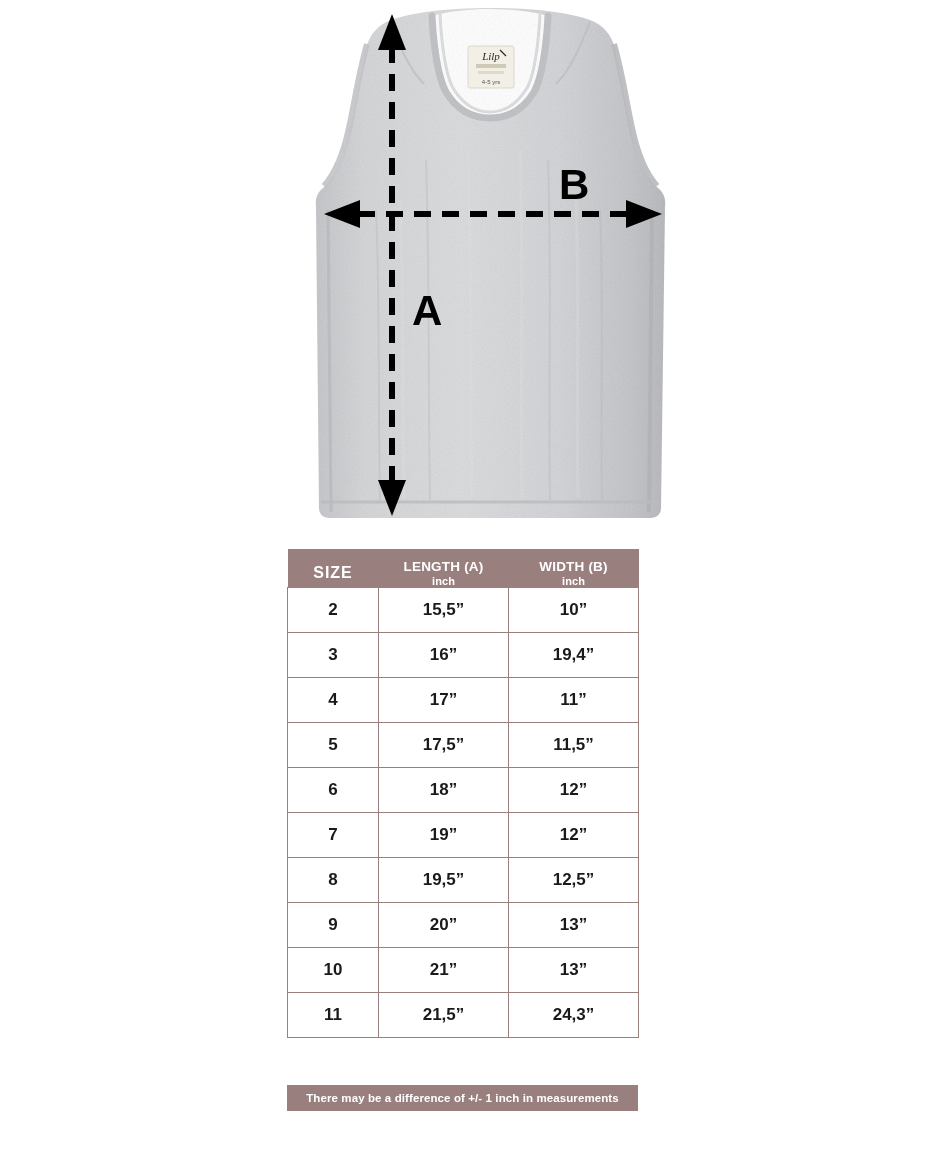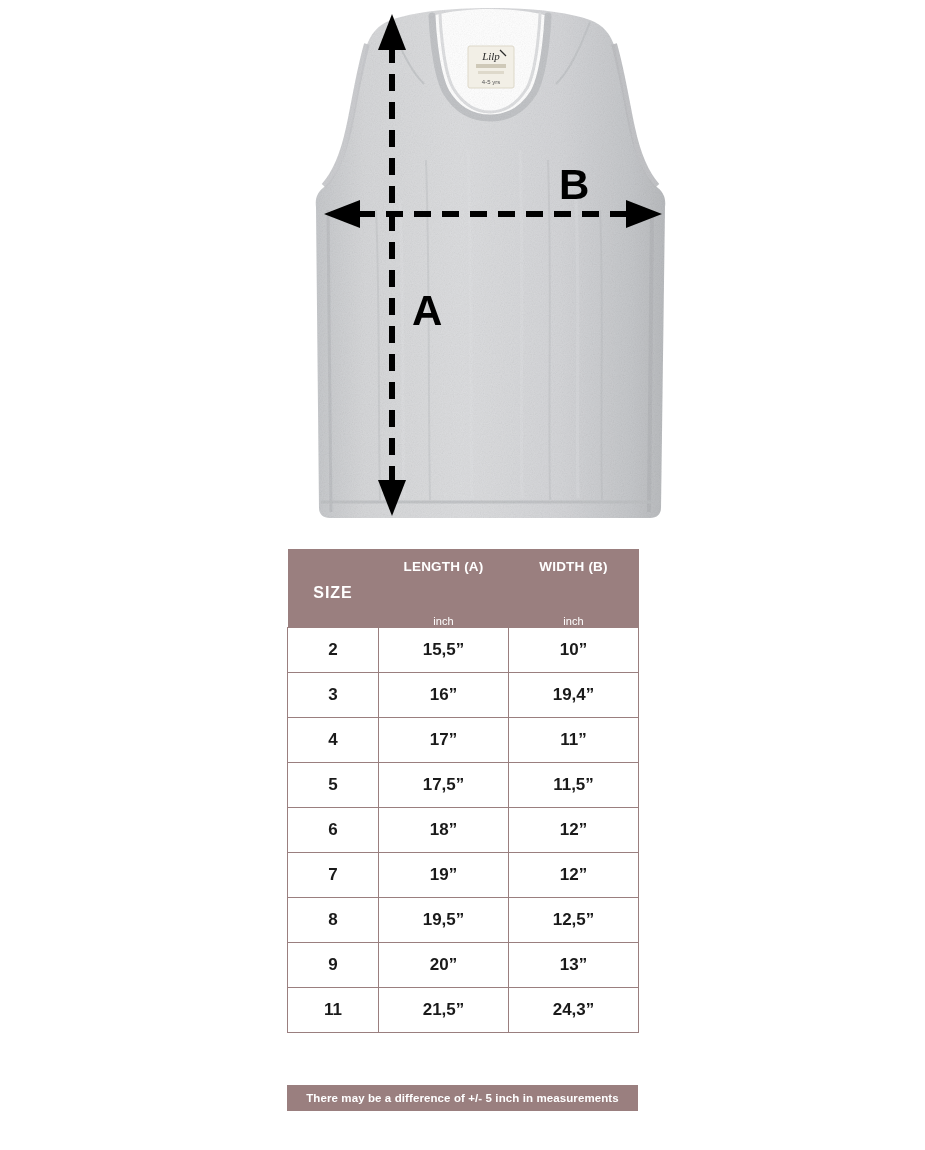--- a/index.html
+++ b/index.html
@@ -51,23 +51,22 @@
     font-weight: bold;
     text-align: center;
     padding: 10px 2px 0 2px;
     border: none;
     letter-spacing: 0.2px;
     line-height: 1.15;
   }
   table.size-table thead th .unit {
     display: block;
     font-size: 11px;
-    font-weight: normal;
+    font-weight: bold;
     letter-spacing: 0.1px;
-    margin-top: 40px;
   }
   table.size-table thead th.th-size {
     font-size: 16px;
     letter-spacing: 1px;
   }
   table.size-table tbody td {
     border: 1px solid #9a7f7f;
     height: 42px;
     text-align: center;
     vertical-align: middle;
@@ -317,23 +316,28 @@
         <td class="c-size-cell">8</td>
         <td class="c-val">19,5”</td>
         <td class="c-val">12,5”</td>
       </tr>
       <tr>
         <td class="c-size-cell">9</td>
         <td class="c-val">20”</td>
         <td class="c-val">13”</td>
       </tr>
       <tr>
+        <td class="c-size-cell">10</td>
+        <td class="c-val">21”</td>
+        <td class="c-val">13”</td>
+      </tr>
+      <tr>
         <td class="c-size-cell">11</td>
         <td class="c-val">21,5”</td>
         <td class="c-val">24,3”</td>
       </tr>
     </tbody>
   </table>
 </div>
 
 <div class="note-bar">
-  <span>There may be a difference of +/- 5 inch in measurements</span>
+  <span>There may be a difference of +/- 1 inch in measurements</span>
 </div>
 
 </body></html>

